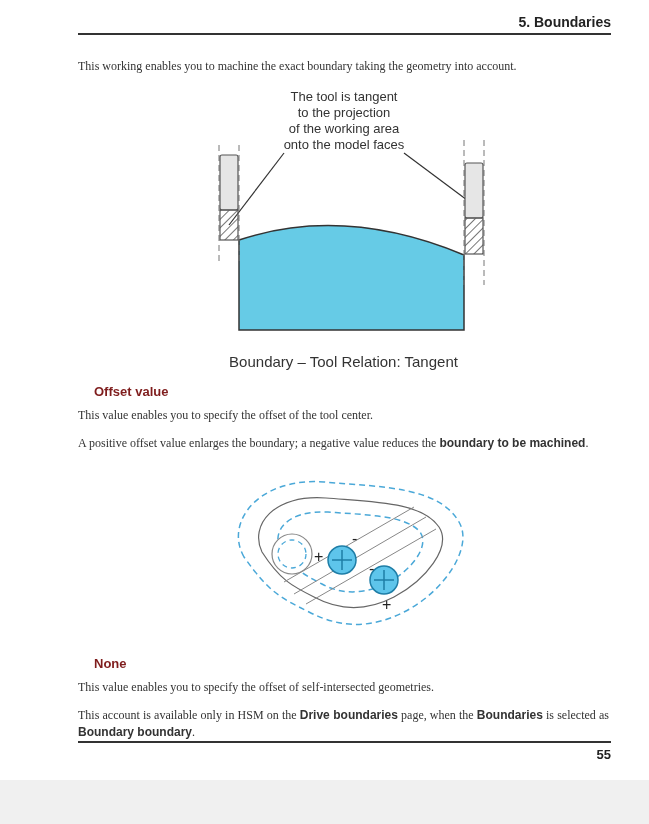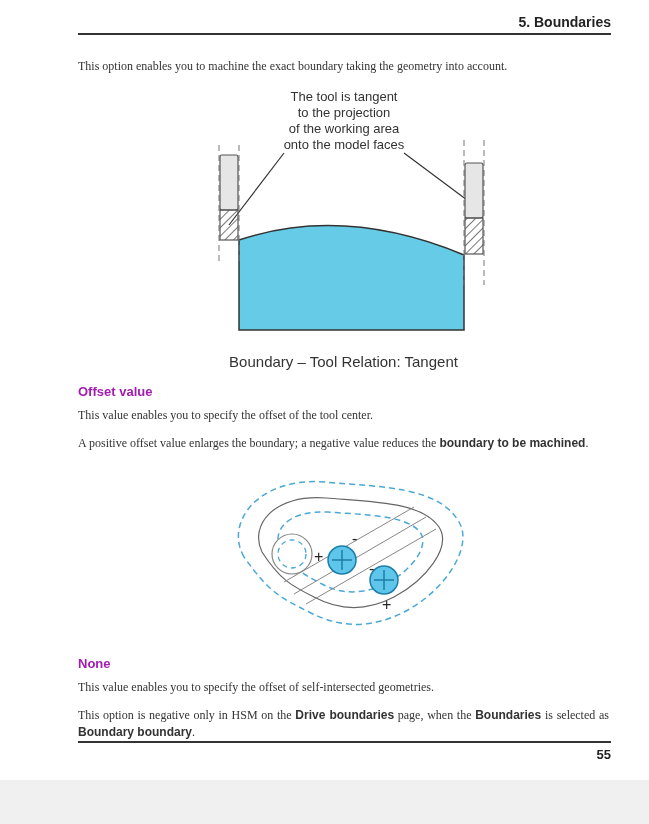--- a/index.html
+++ b/index.html
@@ -48,22 +48,22 @@
     line-height: 1.45;
     color: #333;
   }
   p.justify {
     text-align: justify;
   }
   .heading {
     font-family: "Helvetica Neue", Arial, sans-serif;
     font-weight: 700;
     font-size: 13px;
-    color: #a21caf;
-    margin: 14px 0 8px 0;
+    color: #7f1d1d;
+    margin: 14px 0 8px 16px;
   }
   .figure-wrap {
     width: 100%;
     display: flex;
     flex-direction: column;
     align-items: center;
     margin: 6px 0 12px 0;
   }
   .caption {
     font-family: "Helvetica Neue", Arial, sans-serif;
@@ -101,21 +101,21 @@
 
 <div class="page">
 
   <div class="header-area">
     <div class="header-title">5. Boundaries</div>
     <hr class="header-rule">
   </div>
 
   <div class="content">
 
-    <p>This option enables you to machine the exact boundary taking the geometry into account.</p>
+    <p>This working enables you to machine the exact boundary taking the geometry into account.</p>
 
     <div class="figure-wrap">
       <svg width="320" height="260" viewBox="0 0 320 260">
 
         <text x="160" y="16" text-anchor="middle" font-family="Helvetica, Arial, sans-serif" font-size="13" fill="#333">The tool is tangent</text>
         <text x="160" y="32" text-anchor="middle" font-family="Helvetica, Arial, sans-serif" font-size="13" fill="#333">to the projection</text>
         <text x="160" y="48" text-anchor="middle" font-family="Helvetica, Arial, sans-serif" font-size="13" fill="#333">of the working area</text>
         <text x="160" y="64" text-anchor="middle" font-family="Helvetica, Arial, sans-serif" font-size="13" fill="#333">onto the model faces</text>
 
         <line x1="100" y1="68" x2="45" y2="140" stroke="#333" stroke-width="1.2"></line>
@@ -196,21 +196,21 @@
         <text x="100" y="100" font-family="Helvetica, Arial, sans-serif" font-size="16" fill="#222">+</text>
         <text x="138" y="82" font-family="Helvetica, Arial, sans-serif" font-size="16" fill="#222">-</text>
         <text x="155" y="112" font-family="Helvetica, Arial, sans-serif" font-size="16" fill="#222">-</text>
         <text x="168" y="148" font-family="Helvetica, Arial, sans-serif" font-size="16" fill="#222">+</text>
       </svg>
     </div>
 
     <div class="heading">None</div>
     <p>This value enables you to specify the offset of self-intersected geometries.</p>
     <p class="justify">
-      <span>This option is negative only in HSM on the </span><span class="emphasis">Drive boundaries</span><span> page, when the </span><span class="emphasis">Boundaries</span><span> is selected as </span><span class="emphasis">Boundary boundary</span><span>.</span>
+      <span>This account is available only in HSM on the </span><span class="emphasis">Drive boundaries</span><span> page, when the </span><span class="emphasis">Boundaries</span><span> is selected as </span><span class="emphasis">Boundary boundary</span><span>.</span>
     </p>
 
   </div>
 
   <div class="footer-area">
     <hr class="footer-rule">
     <div class="page-number">55</div>
   </div>
 
 </div>

